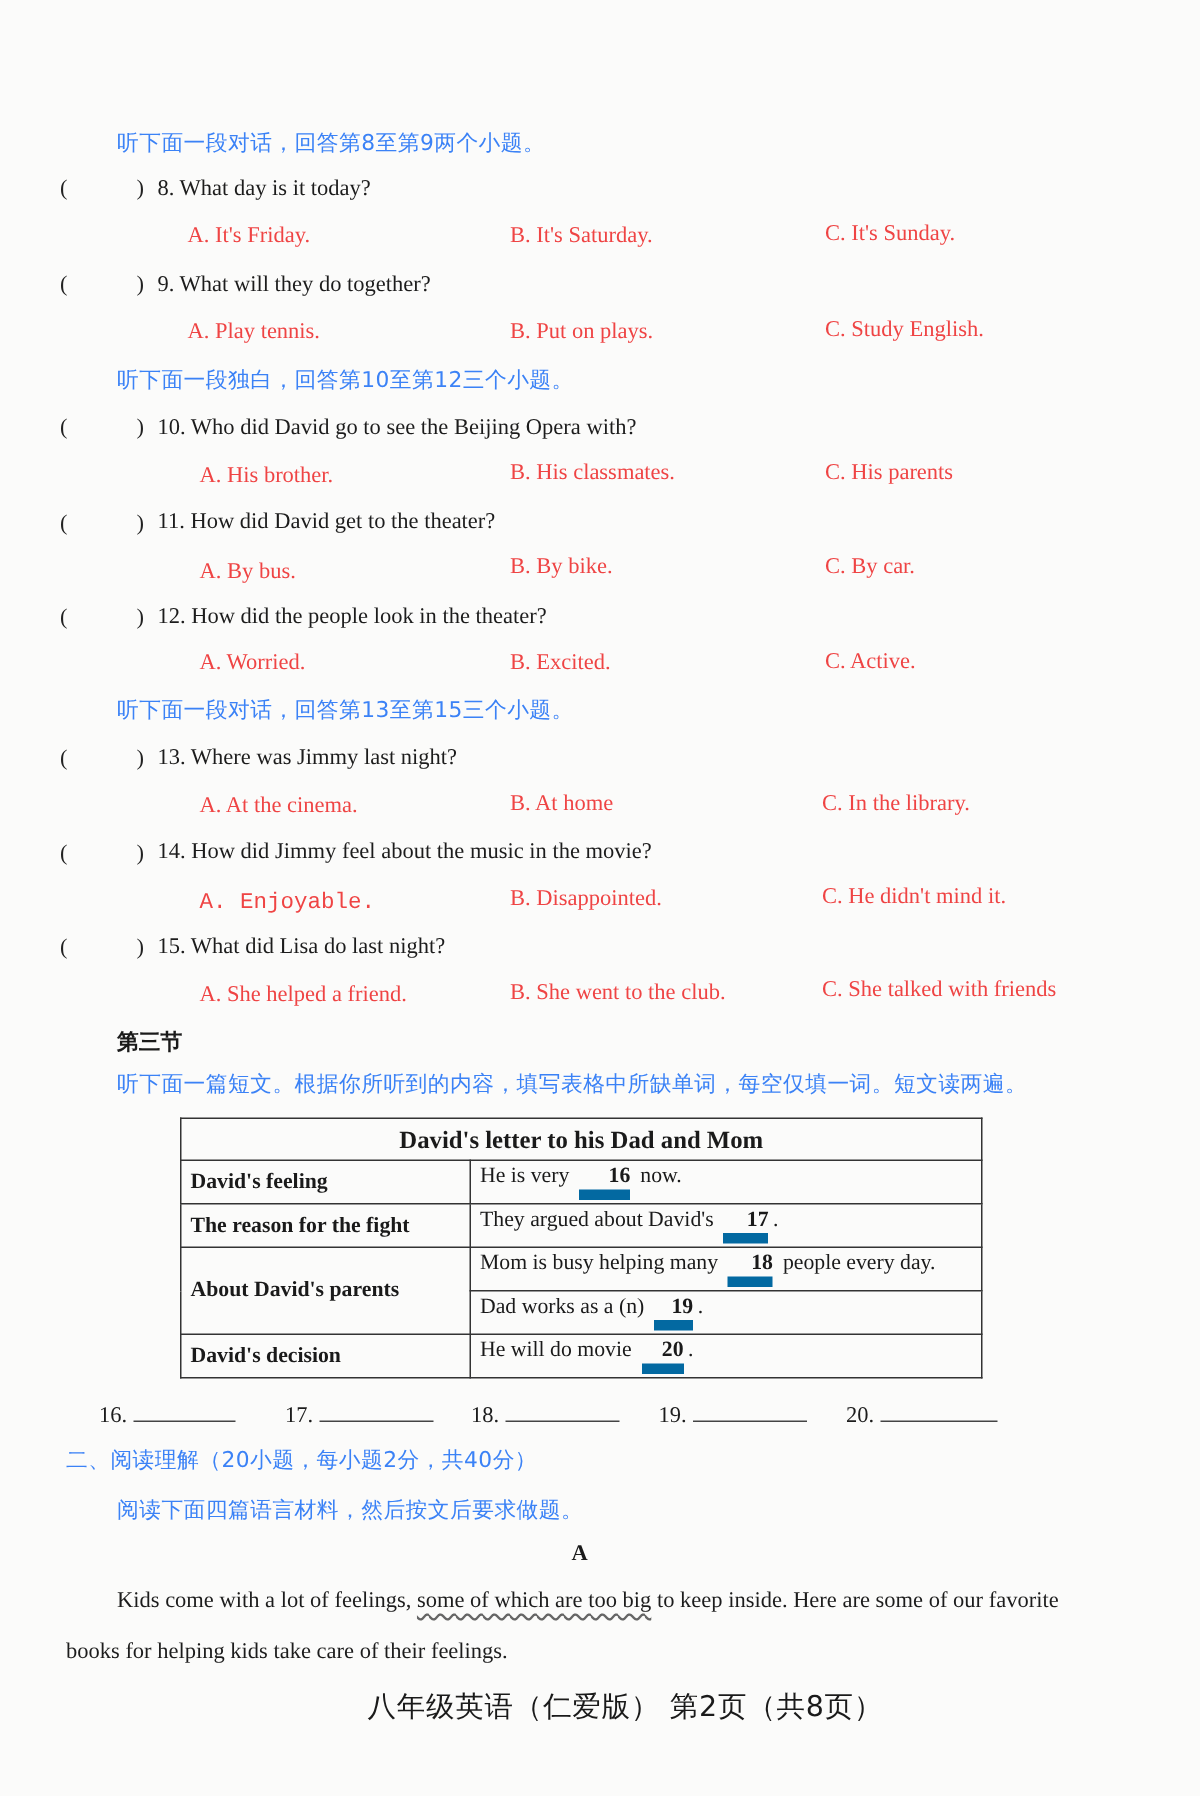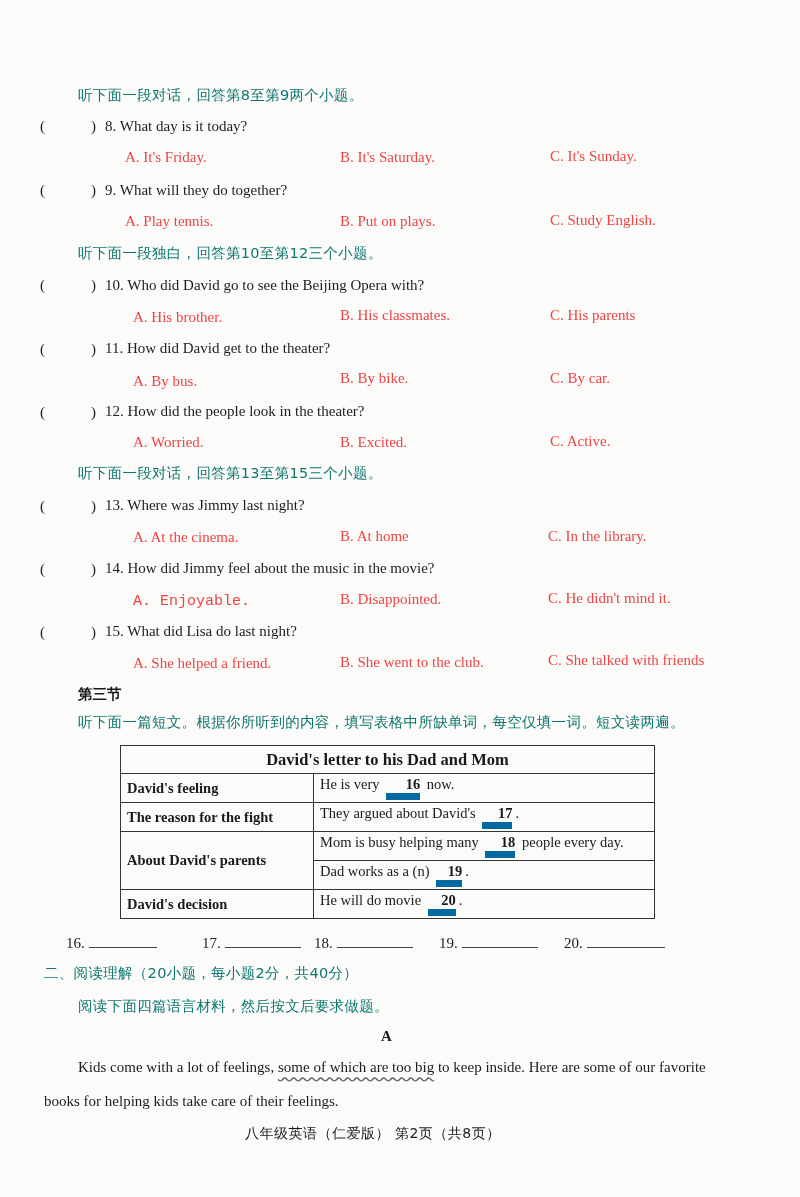--- a/index.html
+++ b/index.html
@@ -13,21 +13,21 @@
       position: relative;
       overflow: hidden;
       font-family: "Liberation Serif", "DejaVu Serif", serif;
       color: #1a1a1a;
     }
     .abs { position: absolute; white-space: nowrap; }
     .instr {
       font-family: "DejaVu Sans", "Liberation Sans", sans-serif;
       font-size: 14.5px;
       letter-spacing: 0.3px;
-      color: #0f766e;
+      color: #3b82f6;
     }
     .q {
       font-size: 15px;
       color: #1c1c1c;
     }
     .paren-l, .paren-r {
       font-size: 15px;
       color: #222;
     }
     .opt {
@@ -88,21 +88,21 @@
       color: #1c1c1c;
     }
     .wavy {
       text-decoration: underline;
       text-decoration-style: wavy;
       text-decoration-color: #666;
       text-underline-offset: 4px;
     }
     .footer {
       font-family: "DejaVu Sans", "Liberation Sans", sans-serif;
-      font-size: 14px;
+      font-size: 19px;
       letter-spacing: 0.5px;
     }
   </style>
 </head>
 <body>
 
 <div class="abs instr" style="left:78px; top:86px;">听下面一段对话，回答第8至第9两个小题。</div>
 
 <div class="abs paren-l" style="left:40px; top:118px;">(</div>
 <div class="abs paren-r" style="left:91px; top:118px;">)</div>
@@ -231,21 +231,21 @@
       <span>He will do movie</span>
       <span class="blank" style="width:28px;">20</span><span>.</span>
     </td>
   </tr>
 </tbody>
   </table>
 
 <div class="abs q" style="left:66px; top:933px;">
   <span>16.</span><span class="answer-line" style="width:68px;"></span>
 </div>
-<div class="abs q" style="left:190px; top:933px;margin-left:12px;">
+<div class="abs q" style="left:190px; top:933px;">
   <span>17.</span><span class="answer-line" style="width:76px;"></span>
 </div>
 <div class="abs q" style="left:314px; top:933px;">
   <span>18.</span><span class="answer-line" style="width:76px;"></span>
 </div>
 <div class="abs q" style="left:439px; top:933px;">
   <span>19.</span><span class="answer-line" style="width:76px;"></span>
 </div>
 <div class="abs q" style="left:564px; top:933px;">
   <span>20.</span><span class="answer-line" style="width:78px;"></span>

